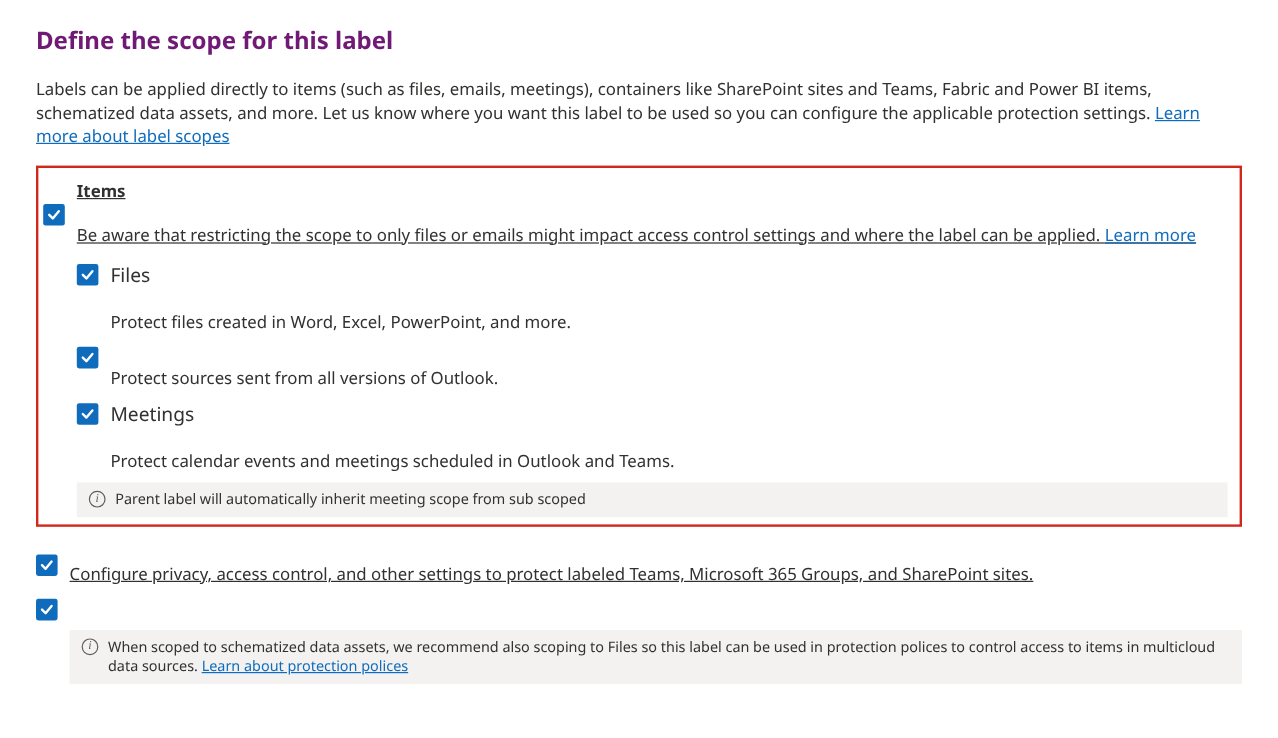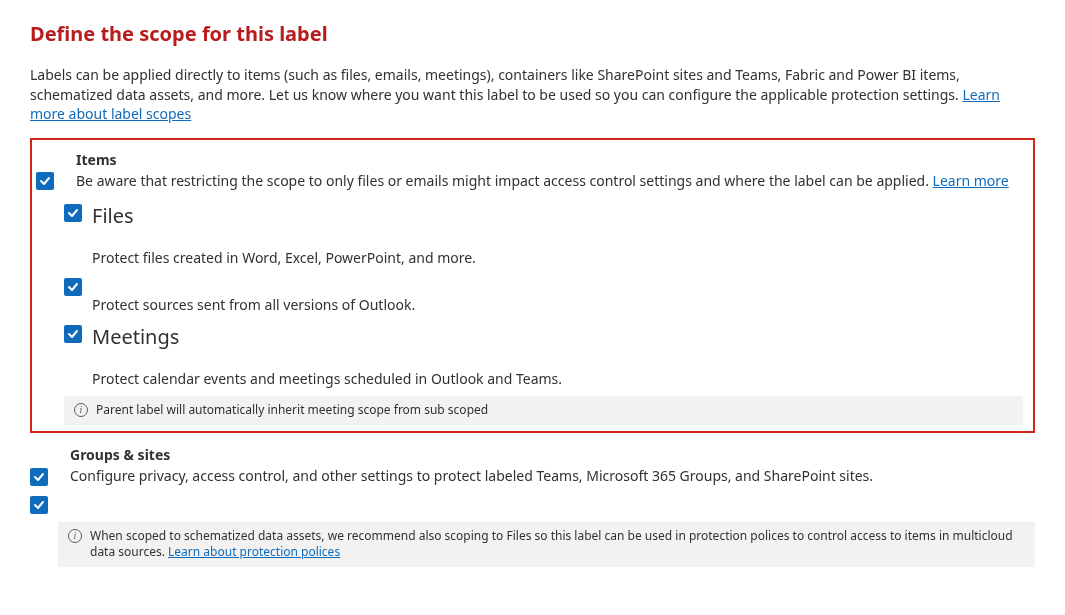--- a/index.html
+++ b/index.html
@@ -8,64 +8,65 @@
     margin: 0;
     padding: 20px 30px;
     color: #323130;
     font-size: 14px;
     background: #fff;
   }
   h1.page-title {
     font-size: 20px;
     font-weight: 700;
     margin: 0 0 18px 0;
-    color: #b91c1c;
+    color: #701a75;
   }
   .intro {
     font-size: 14px;
     line-height: 1.4;
     margin-bottom: 14px;
     color: #323130;
   }
   a.link {
     color: #0f6cbd;
     text-decoration: underline;
     cursor: pointer;
   }
   .highlight-box {
     border: 2px solid #d1281b;
     padding: 6px 10px 6px 4px;
     margin-bottom: 8px;
   }
   .scope-row {
     display: flex;
-    align-items: flex-end;
-    gap: 22px;
+    align-items: center;
+    gap: 10px;
     padding: 4px 0;
+    text-decoration: underline;
   }
   .checkbox {
     width: 18px;
     height: 18px;
     min-width: 18px;
     background: #0f6cbd;
     display: flex;
     align-items: center;
     justify-content: center;
     border-radius: 2px;
     margin-top: 2px;
     cursor: pointer;
   }
   .checkbox svg { display:block; }
   .scope-content { flex:1; }
   .scope-label { font-weight: 700; font-size: 14px; }
-  .sub-label { font-weight: 400; font-size: 20px; }
+  .sub-label { font-weight: 400; font-size: 16px; }
   .scope-desc {
     font-size: 14px;
     line-height: 1.4;
-    margin-top: 2px;
+    margin-top: 18px;
   }
   .sub-row {
     display: flex;
     align-items: flex-start;
     gap: 10px;
     padding: 4px 0 4px 28px;
   }
   .sub-row .scope-desc { margin-top:19px; }
   .info-bar {
     background: #f3f2f1;
@@ -161,21 +162,20 @@
   </div>
 </div>
 
 <div class="scope-row">
   <div class="checkbox">
     <svg width="12" height="12" viewBox="0 0 12 12">
         <path d="M2 6 L5 9 L10 3" stroke="#fff" stroke-width="2" fill="none" stroke-linecap="round" stroke-linejoin="round"></path>
       </svg>
   </div>
   <div class="scope-content">
-    <div class="scope-label">Groups &amp; sites</div>
     <div class="scope-desc">Configure privacy, access control, and other settings to protect labeled Teams, Microsoft 365 Groups, and SharePoint sites.</div>
   </div>
 </div>
 
 <div class="scope-row">
   <div class="checkbox">
     <svg width="12" height="12" viewBox="0 0 12 12">
         <path d="M2 6 L5 9 L10 3" stroke="#fff" stroke-width="2" fill="none" stroke-linecap="round" stroke-linejoin="round"></path>
       </svg>
   </div>

